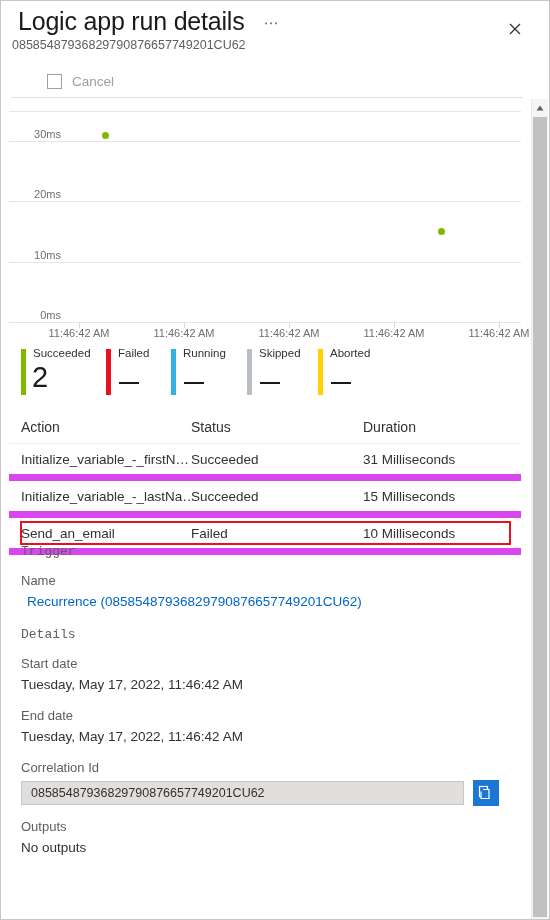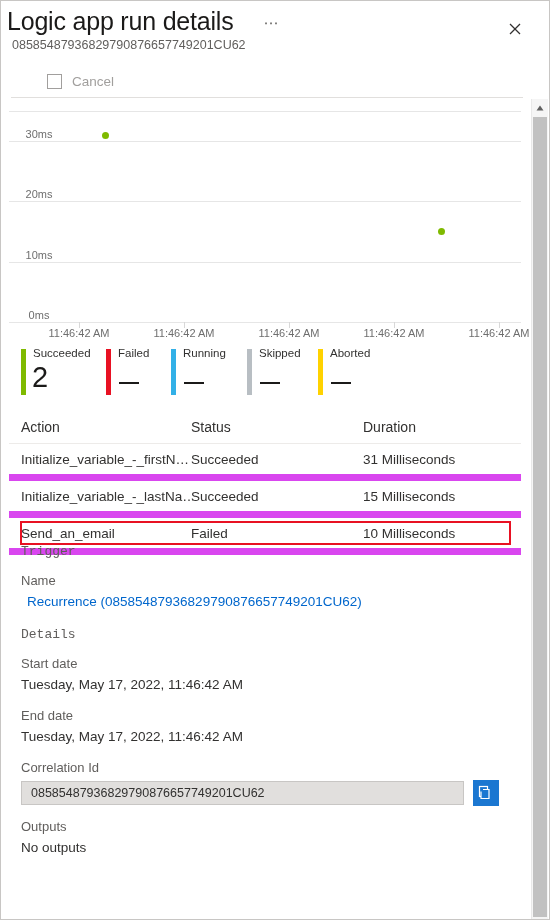--- a/index.html
+++ b/index.html
@@ -28,21 +28,21 @@
 
   
   .header {
     position: absolute;
     left: 0; top: 0;
     width: 548px;
     height: 60px;
   }
   .title {
     position: absolute;
-    left: 6px; top: 6px;
+    left: 17px; top: 6px;
     font-size: 25px;
     font-weight: 300;
     color: #1b1a19;
     letter-spacing: -0.2px;
     white-space: nowrap;
   }
   .ellipsis-btn {
     position: absolute;
     left: 258px; top: 10px;
     width: 26px; height: 24px;
@@ -123,21 +123,21 @@
     position: absolute;
     left: 8px;
     width: 512px;
     height: 1px;
     background: #e6e6e6;
   }
   .ylabel {
     position: absolute;
     font-size: 11px;
     color: #6e6e6e;
-    text-align: center;
+    text-align: right;
     width: 44px;
   }
   .xtick {
     position: absolute;
     top: 223px;
     width: 1px;
     height: 6px;
     background: #d8d8d8;
   }
   .xlabel {

